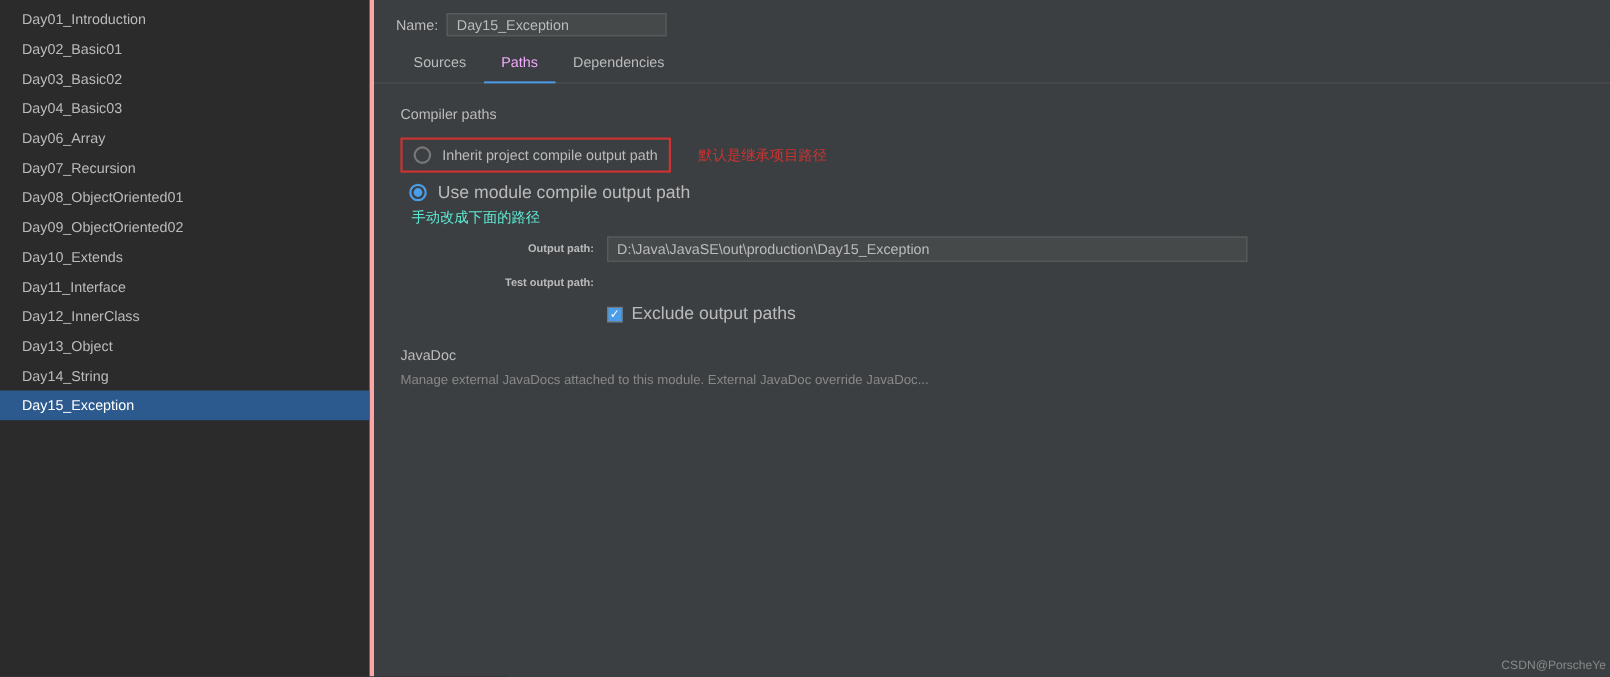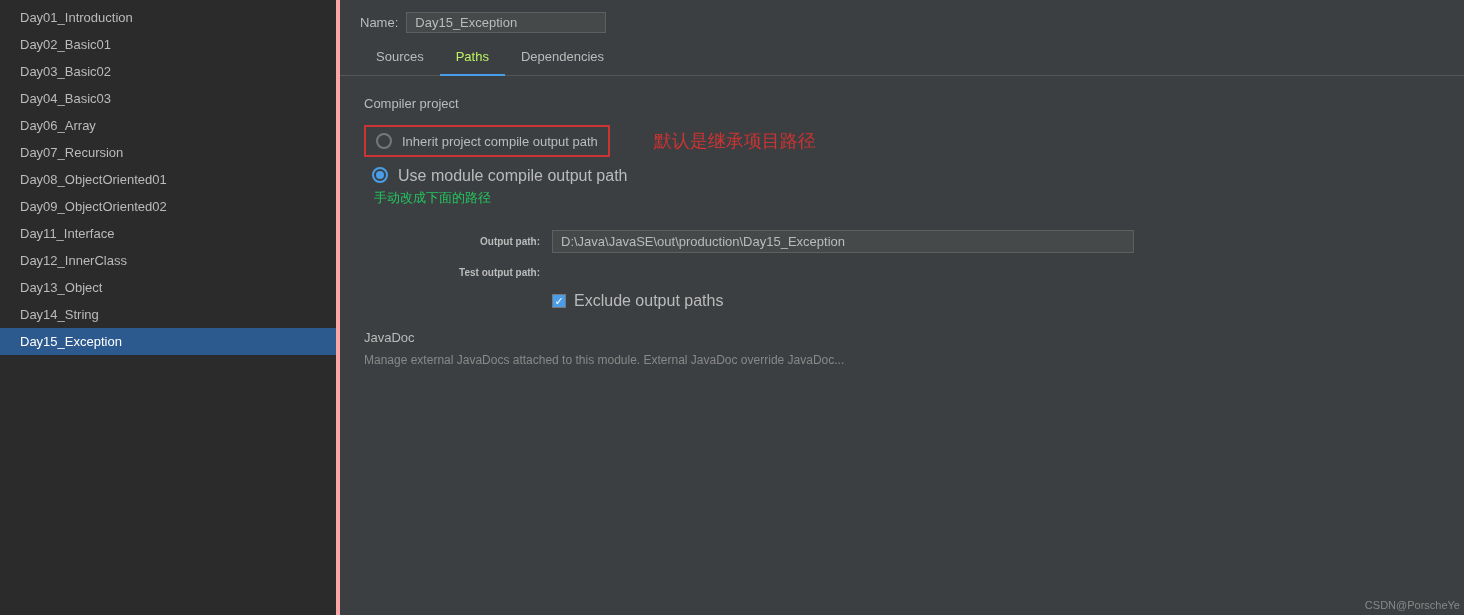--- a/index.html
+++ b/index.html
@@ -75,42 +75,41 @@
     }
     .tab {
       padding: 8px 16px 10px 16px;
       font-size: 13px;
       color: #bbbbbb;
       cursor: pointer;
       border-bottom: 2px solid transparent;
       margin-bottom: -1px;
     }
     .tab.active {
-      color: #bef264;
+      color: #f0abfc;
       border-bottom: 2px solid #4a9de8;
     }
 
     
     .content {
       flex: 1;
       padding: 20px 24px;
       background: #3c3f41;
       overflow-y: auto;
     }
 
     .section-title {
       font-size: 13px;
       color: #bbbbbb;
       margin-bottom: 14px;
     }
 
     
     .radio-option-highlighted {
       display: flex;
-      align-items: center;
       gap: 10px;
       font-size: 13px;
       color: #bbbbbb;
       cursor: pointer;
       border: 2px solid #cc3333;
       padding: 6px 10px;
       display: inline-flex;
       margin-bottom: 0;
     }
 
@@ -134,22 +133,22 @@
       content: '';
       width: 8px;
       height: 8px;
       border-radius: 50%;
       background: #4a9de8;
     }
 
     
     .annotation {
       color: #cc3333;
-      font-size: 18px;
-      margin-left: 28px;
+      font-size: 13px;
+      margin-left: 9px;
     }
 
     
     .radio-annotation-row {
       display: flex;
       align-items: center;
       gap: 16px;
       margin-bottom: 4px;
     }
 
@@ -207,24 +206,24 @@
       color: #bbbbbb;
       margin-bottom: 8px;
     }
     .javadoc-desc {
       font-size: 12px;
       color: #888;
     }
 
     
     .annotation-below {
-      color: #22c55e;
+      color: #5eead4;
       font-size: 13px;
       padding-left: 10px;
-      margin-bottom: 23px;
+      margin-bottom: 8px;
     }
 
     
     .watermark {
       position: fixed;
       bottom: 4px;
       right: 4px;
       font-size: 11px;
       color: #888;
       pointer-events: none;
@@ -289,20 +288,27 @@
       <rect x="0" y="4" width="16" height="10" rx="1" fill="#7b8a99"></rect>
       <path d="M0 5 L0 4 Q0 3 1 3 L5 3 L6 4 L16 4 L16 5 Z" fill="#9aabba"></path>
     </svg></span>
       <span>Day09_ObjectOriented02</span>
     </div>
     <div class="sidebar-item">
       <span><svg viewBox="0 0 16 14" fill="none" xmlns="http://www.w3.org/2000/svg">
       <rect x="0" y="4" width="16" height="10" rx="1" fill="#7b8a99"></rect>
       <path d="M0 5 L0 4 Q0 3 1 3 L5 3 L6 4 L16 4 L16 5 Z" fill="#9aabba"></path>
     </svg></span>
+      <span>Day10_Extends</span>
+    </div>
+    <div class="sidebar-item">
+      <span><svg viewBox="0 0 16 14" fill="none" xmlns="http://www.w3.org/2000/svg">
+      <rect x="0" y="4" width="16" height="10" rx="1" fill="#7b8a99"></rect>
+      <path d="M0 5 L0 4 Q0 3 1 3 L5 3 L6 4 L16 4 L16 5 Z" fill="#9aabba"></path>
+    </svg></span>
       <span>Day11_Interface</span>
     </div>
     <div class="sidebar-item">
       <span><svg viewBox="0 0 16 14" fill="none" xmlns="http://www.w3.org/2000/svg">
       <rect x="0" y="4" width="16" height="10" rx="1" fill="#7b8a99"></rect>
       <path d="M0 5 L0 4 Q0 3 1 3 L5 3 L6 4 L16 4 L16 5 Z" fill="#9aabba"></path>
     </svg></span>
       <span>Day12_InnerClass</span>
     </div>
     <div class="sidebar-item">
@@ -337,21 +343,21 @@
 
   <div class="tabs">
 
   <div class="tab">Sources</div>
       <div class="tab active">Paths</div>
       <div class="tab">Dependencies</div>
     </div>
 
   <div class="content">
 
-    <div class="section-title">Compiler project</div>
+    <div class="section-title">Compiler paths</div>
 
     <div class="radio-annotation-row">
       <div class="radio-option-highlighted">
         <div class="radio-circle"></div>
         <span>Inherit project compile output path</span>
       </div>
       <span class="annotation">默认是继承项目路径</span>
     </div>
 
     <div style="display:flex;align-items:flex-start;gap:10px;margin:10px 0 4px 8px;">

